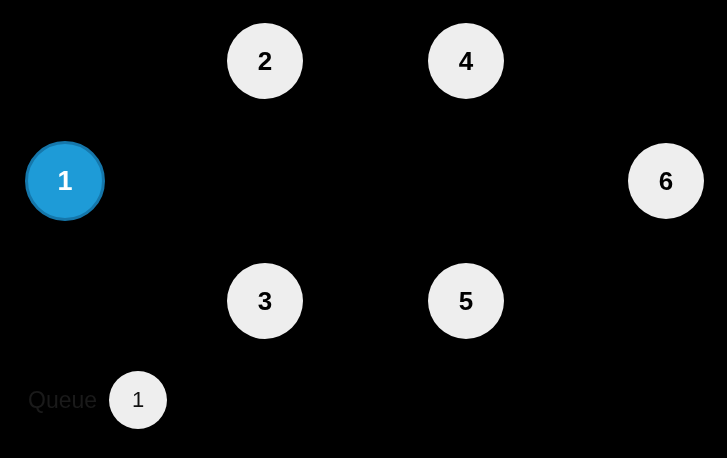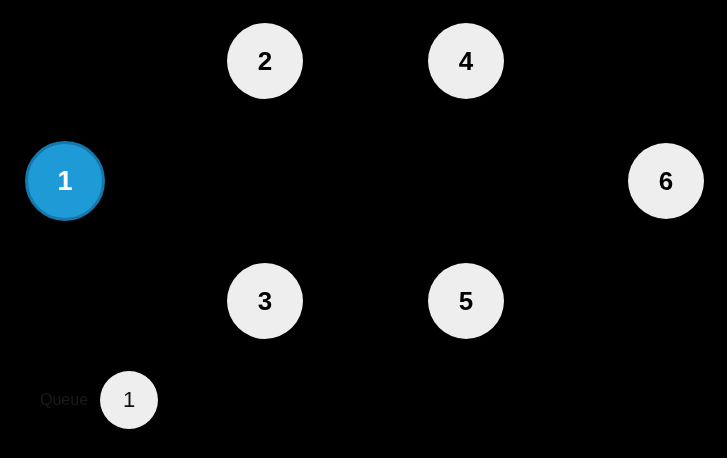--- a/index.html
+++ b/index.html
@@ -48,26 +48,25 @@
   .queue-bar {
     position: absolute;
     left: 28px;
     bottom: 29px;
     display: flex;
     align-items: center;
     height: 58px;
   }
   .queue-label {
     font-family: "Liberation Sans", sans-serif;
-    font-size: 16px;
+    font-size: 23px;
     color: #1a1a1a;
     letter-spacing: 0px;
     white-space: nowrap;
     user-select: none;
-    margin-left: 12px;
   }
   .queue-items {
     display: flex;
     align-items: center;
     margin-left: 12px;
   }
   .queue-item {
     width: 58px;
     height: 58px;
     border-radius: 50%;

